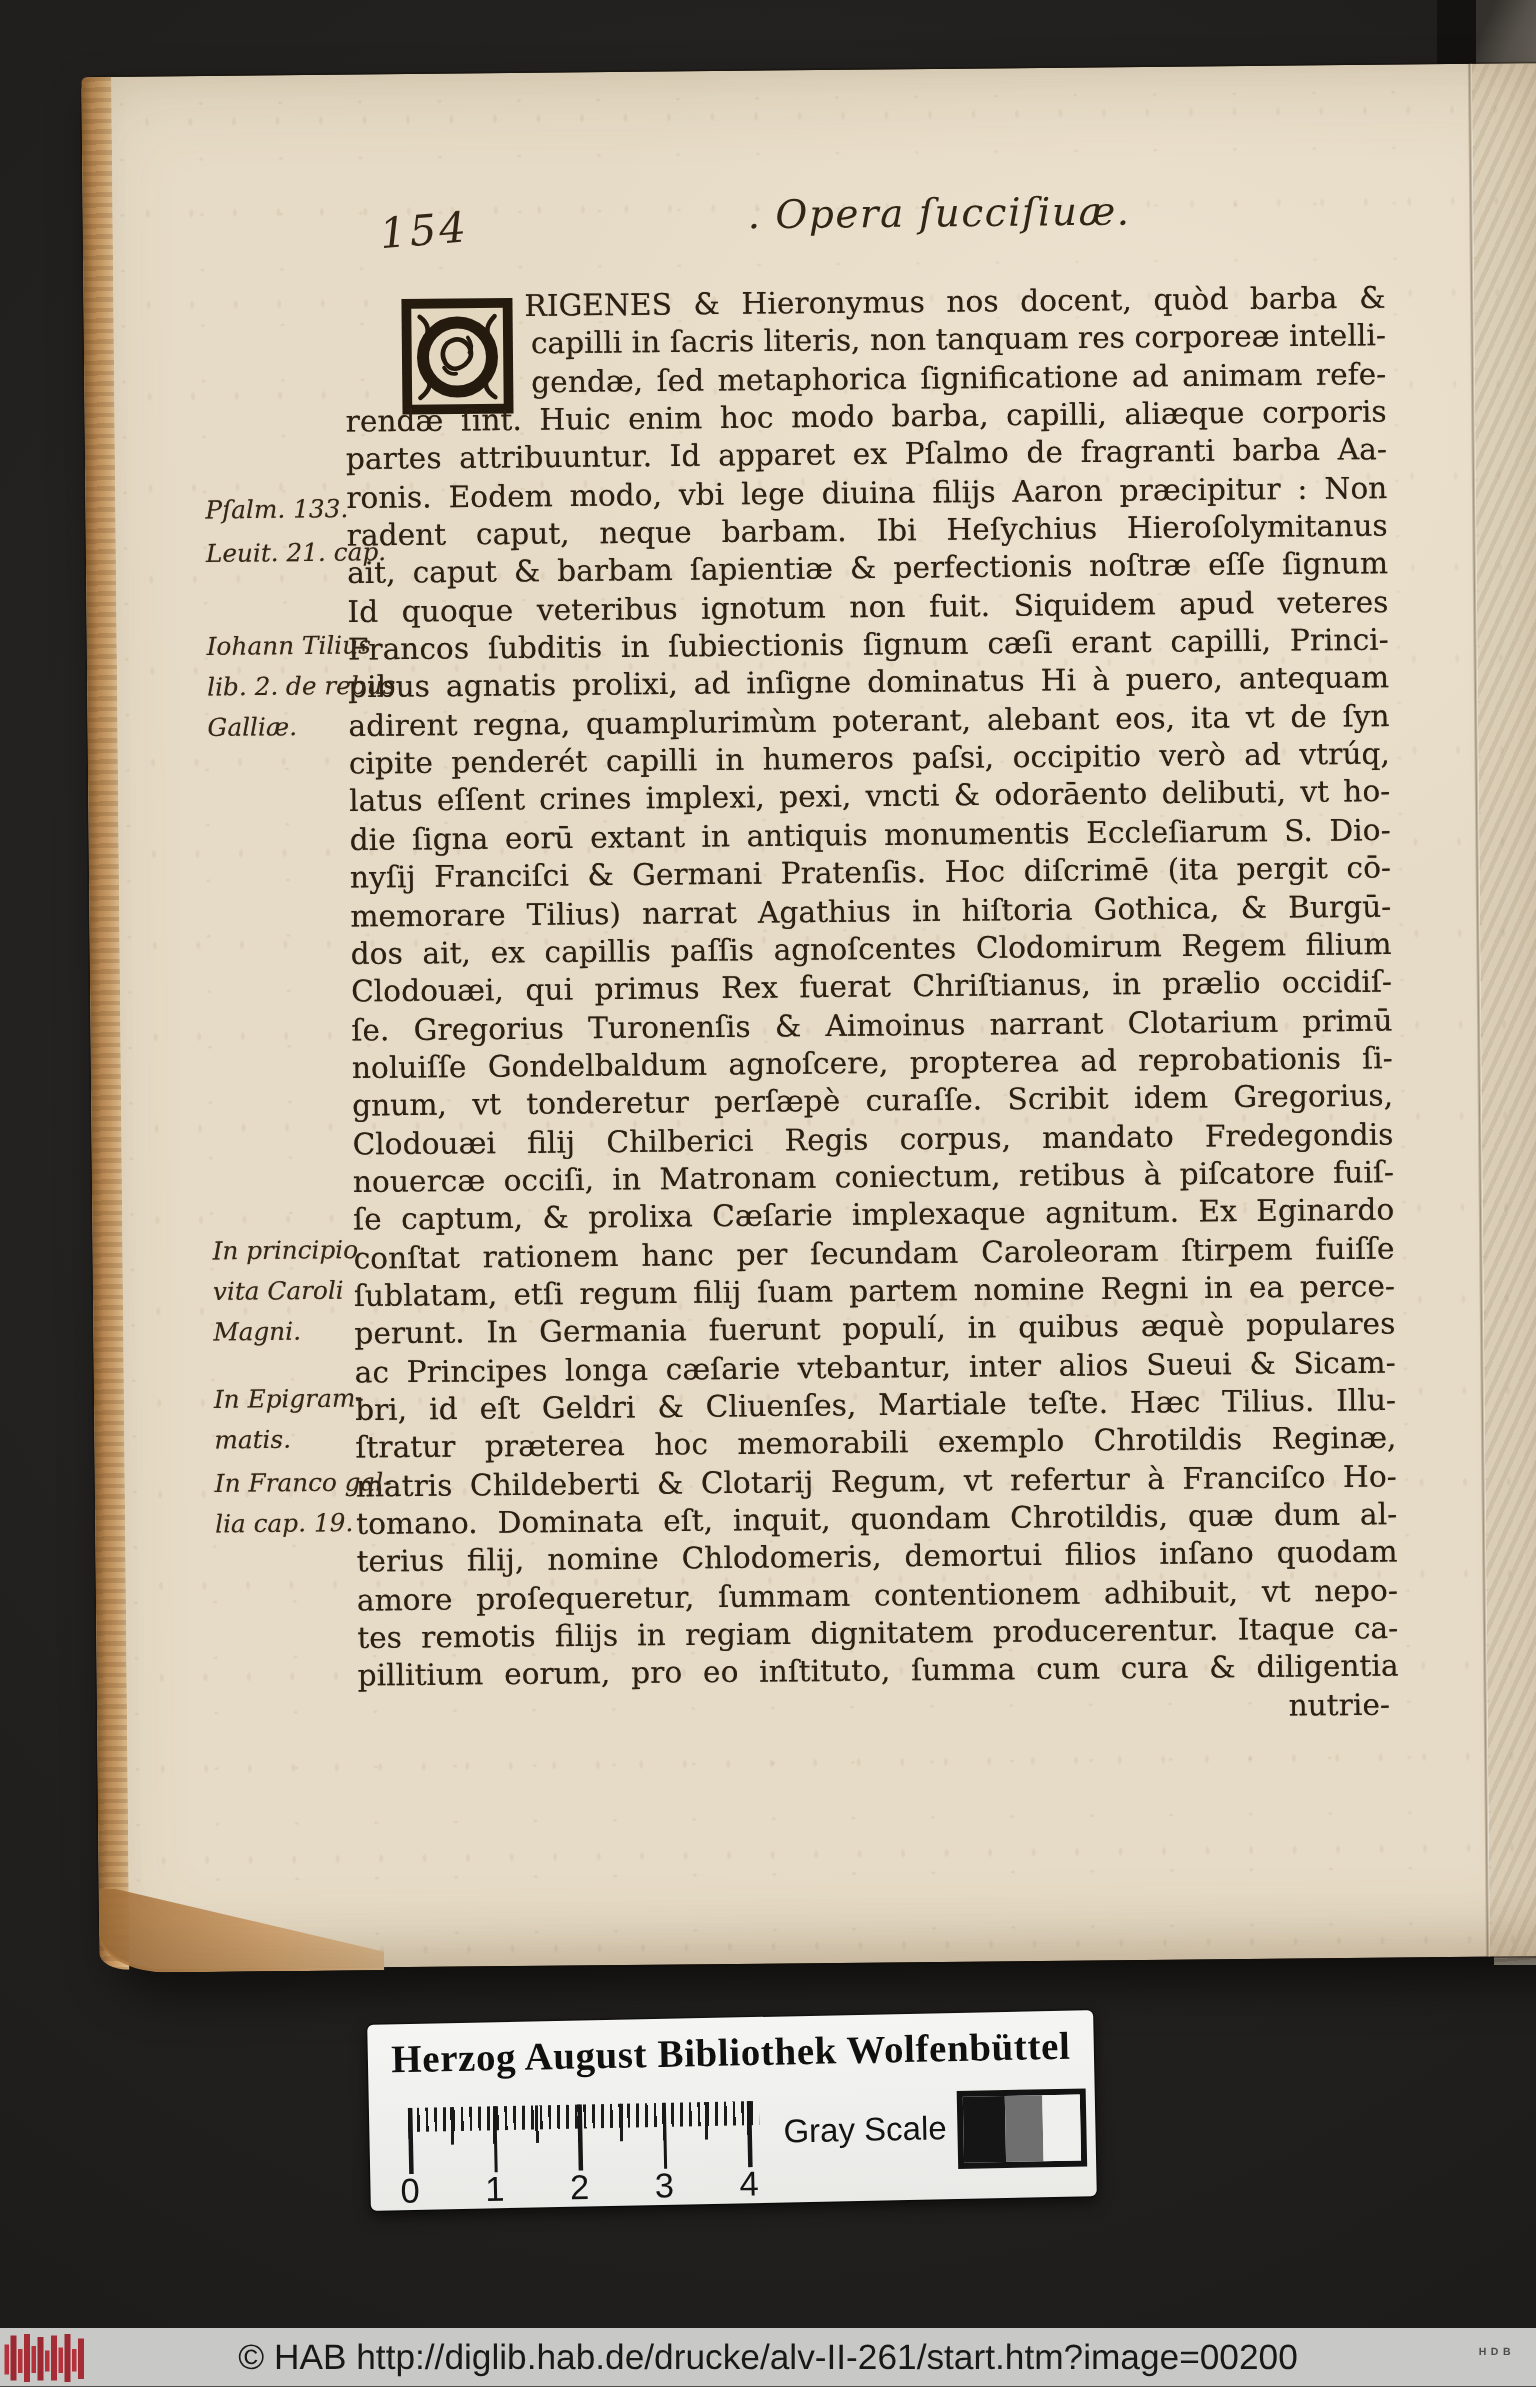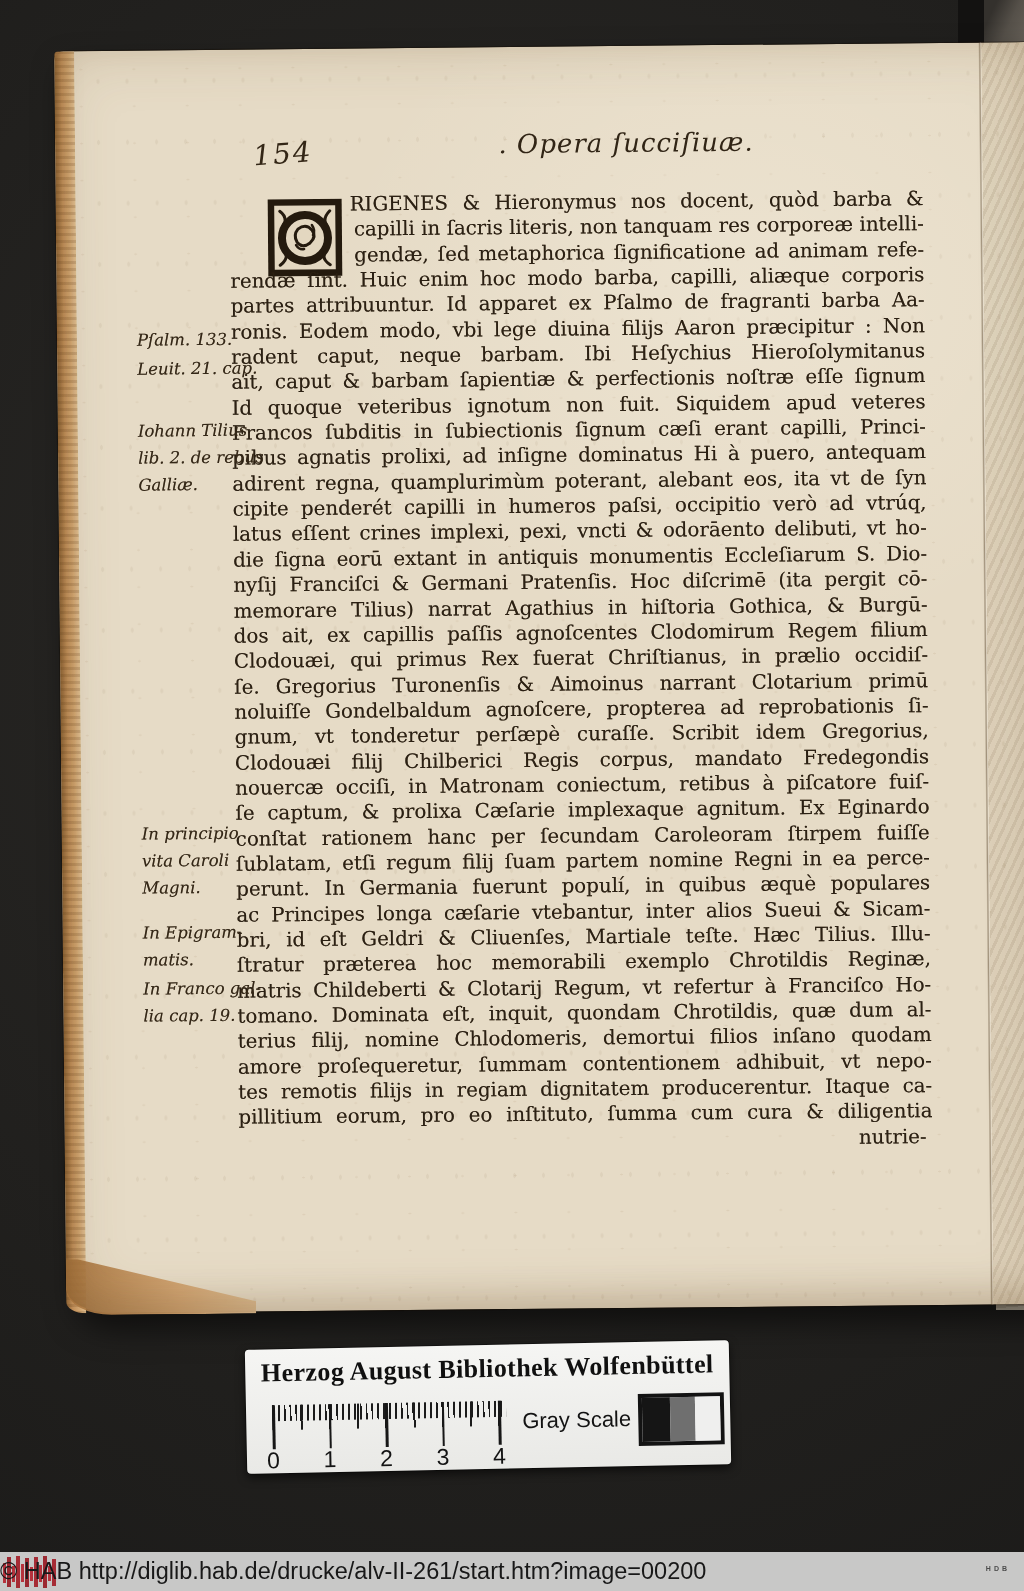--- a/index.html
+++ b/index.html
@@ -89,21 +89,21 @@
   .cmtick .num{position:absolute;left:-6px;top:42px;font-size:23px;color:#141414;}
   .grayscale-label{position:absolute;left:276px;top:64px;font-size:22px;color:#131313;white-space:nowrap;}
   .grayscale-box{position:absolute;left:392px;top:52px;width:78px;height:44px;
     border:4px solid #131313;display:flex;background:#fff;}
   .gs-black{flex:0 0 36%;background:#151515;}
   .gs-gray{flex:0 0 32%;background:#6f6f6f;}
   .gs-white{flex:0 0 32%;background:#efefee;}
 
   
   .footer-strip{position:absolute;left:0;top:1552px;width:1024px;height:39px;background:#c8c8c7;}
-  .footer-url{position:absolute;left:0;right:0;top:0;height:39px;line-height:38px;
+  .footer-url{position:absolute;left:0;right:0;top:0;height:39px;line-height:38px;text-align:center;
     font-family:"Liberation Sans", sans-serif;font-size:23.5px;color:#181818;}
   .hab-logo{position:absolute;left:2px;top:2px;width:56px;height:36px;}
   .corner-mark{position:absolute;right:14px;top:13px;font-family:Liberation Sans, sans-serif;
     font-size:7px;letter-spacing:3px;color:#4c4c4c;font-weight:bold;}
 </style>
 </head>
 <body>
 
 <div id="stage">
 

